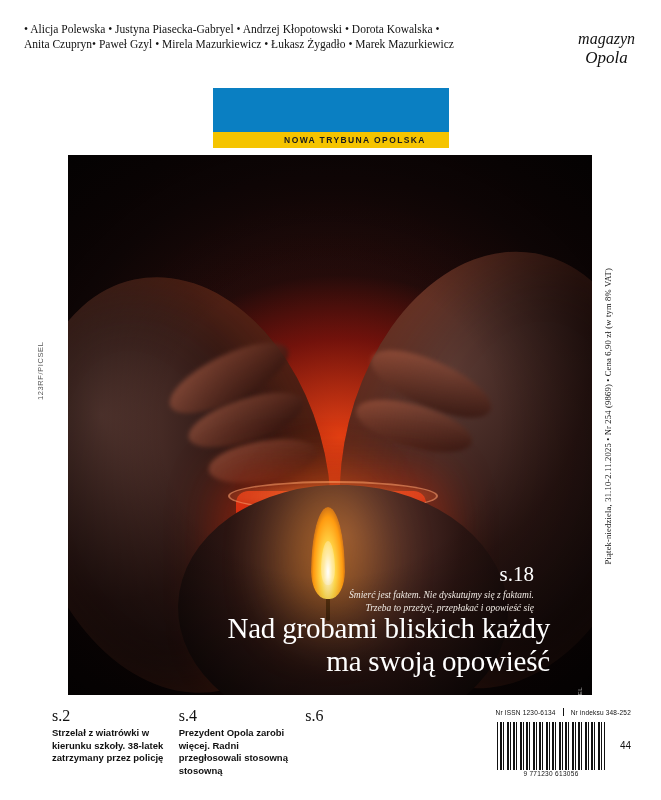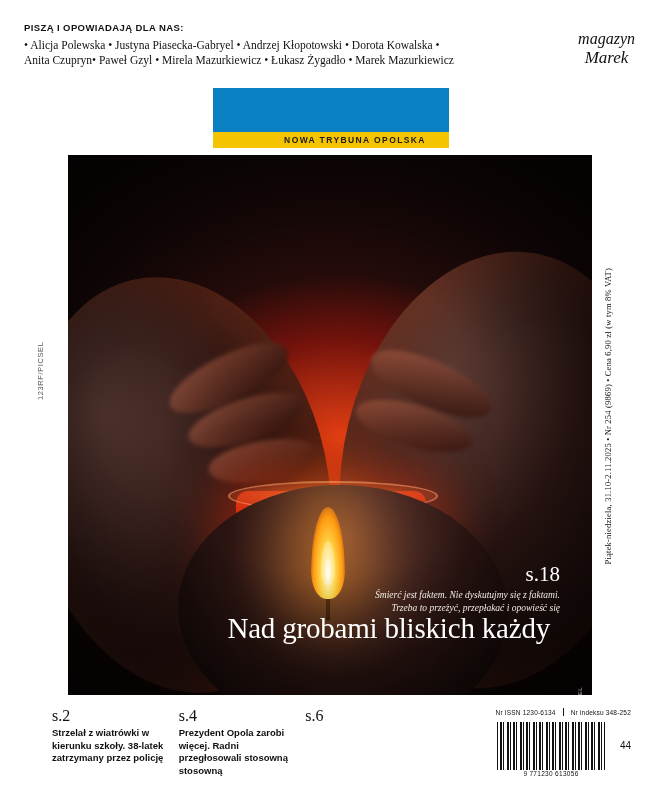--- a/index.html
+++ b/index.html
@@ -245,21 +245,21 @@
     font-family: "Liberation Serif", serif;
     font-size: 8.5px;
     letter-spacing: 0.2px;
     color: #111;
     white-space: nowrap;
   }
 
   
   .lead-block {
     position: absolute;
-    left: 200px;
+    left: 174px;
     top: 563px;
     width: 360px;
     text-align: right;
     color: #ffffff;
   }
   .lead-page {
     font-family: "Liberation Serif", serif;
     font-size: 21px;
     line-height: 22px;
     margin-bottom: 4px;
@@ -362,28 +362,27 @@
     font-size: 10px;
     color: #111;
   }
 </style>
 </head>
 <body>
 
 <div class="page">
 
   <div class="top-bar">
-    <div class="kicker">PISZĄ I OPOWIADAJĄ DLA NAS:</div>
     <div class="names">• Alicja Polewska • Justyna Piasecka-Gabryel • Andrzej Kłopotowski • Dorota Kowalska •</div>
     <div class="names">Anita Czupryn• Paweł Gzyl • Mirela Mazurkiewicz • Łukasz Żygadło • Marek Mazurkiewicz</div>
   </div>
 
   <div class="mag-label">
     <div class="l1">magazyn</div>
-    <div class="l2">Marek</div>
+    <div class="l2">Opola</div>
   </div>
 
   <div class="logo-wrap">
     <div class="logo-blue"></div>
     <div class="logo-yellow"></div>
     <div class="logo-sub">NOWA TRYBUNA OPOLSKA</div>
   </div>
 
   <div class="photo-credit-left">123RF/PICSEL</div>
 
@@ -410,20 +409,21 @@
   </div>
 
   <div class="lead-block">
     <div class="lead-page">s.18</div>
     <div class="lead-deck">Śmierć jest faktem. Nie dyskutujmy się z faktami.</div>
     <div class="lead-deck">Trzeba to przeżyć, przepłakać i opowieść się</div>
   </div>
 
   <div class="headline">
     <div>Nad grobami bliskich każdy</div>
+    <div>ma swoją opowieść</div>
   </div>
 
   <div class="teasers">
     <div class="teaser">
       <div class="num">s.2</div>
       <div class="txt">Strzelał z wiatrówki w kierunku szkoły. 38-latek zatrzymany przez policję</div>
     </div>
     <div class="teaser">
       <div class="num">s.4</div>
       <div class="txt">Prezydent Opola zarobi więcej. Radni przegłosowali stosowną stosowną</div>

